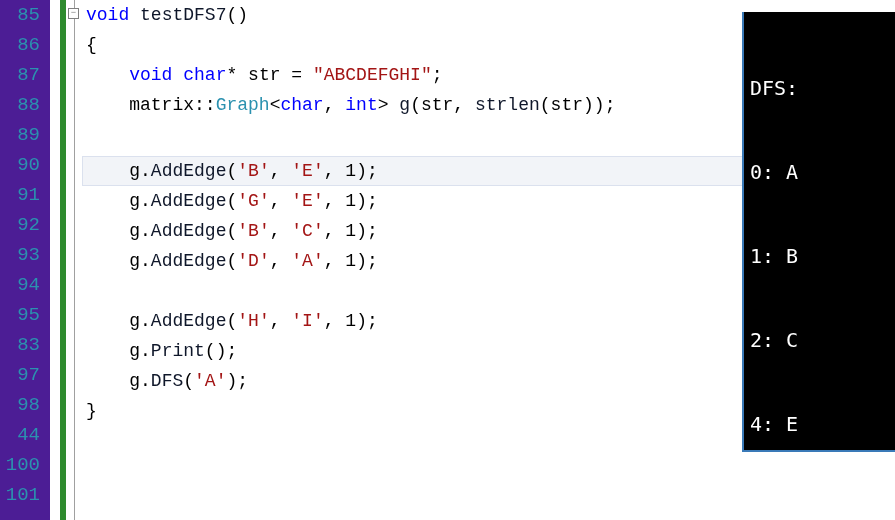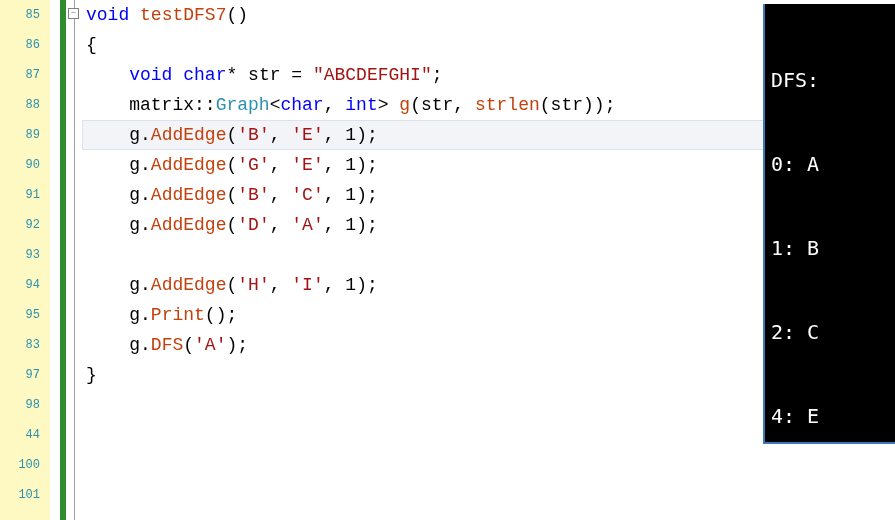--- a/index.html
+++ b/index.html
@@ -10,28 +10,28 @@
       overflow: hidden;
       width: 895px;
       height: 520px;
     }
     .editor-container {
       display: flex;
       height: 100%;
       position: relative;
     }
     .gutter {
-      background: #fef9c3;
+      background: #4c1d95;
       text-align: right;
       padding-right: 10px;
       color: #2b91af;
       user-select: none;
       width: 50px;
       flex-shrink: 0;
-      font-size: 12px;
+      font-size: 19px;
       line-height: 30px;
     }
     .gutter-line { height: 30px; }
     .marker-strip {
       width: 18px;
       flex-shrink: 0;
       background: #fff;
       position: relative;
     }
     .green-bar {
@@ -73,33 +73,34 @@
     }
     .code-line {
       height: 30px;
       line-height: 30px;
       white-space: pre;
       padding-left: 4px;
     }
     .line-highlight {
       background: #f2f4f8;
       box-shadow: inset 0 0 0 1px #dbe1ee;
+      margin-top: 36px;
     }
     .kw { color: #0000ff; }
     .type { color: #2b91af; }
     .str { color: #a31515; }
     .num { color: #000; }
-    .func { color: #c2410c; text-align: right; }
+    .func { color: #0f172a; text-align: right; }
     .punct { color: #000; }
     .ident { color: #000; }
     .console {
       position: absolute;
       right: 0;
-      top: 4px;
-      width: 132px;
+      top: 12px;
+      width: 153px;
       height: 440px;
       background: #000;
       color: #fff;
       font-family: 'NSimSun', 'SimSun', Consolas, monospace;
       font-size: 20px;
       line-height: 28px;
       padding: 6px 4px 4px 6px;
       border-left: 2px solid #3a7ab8;
       border-bottom: 2px solid #3a7ab8;
       overflow: hidden;

